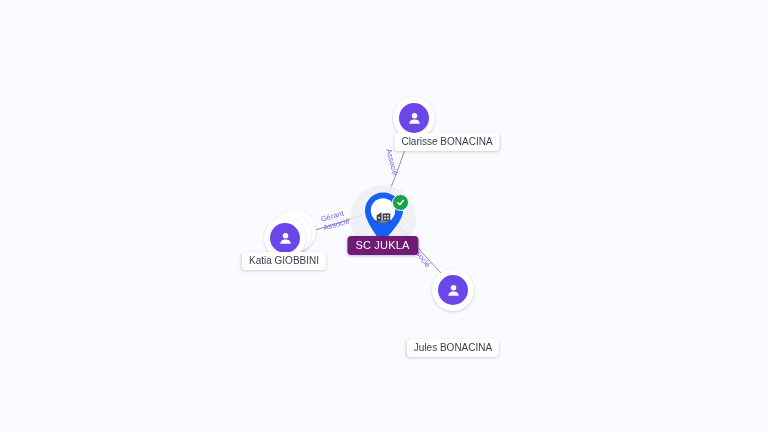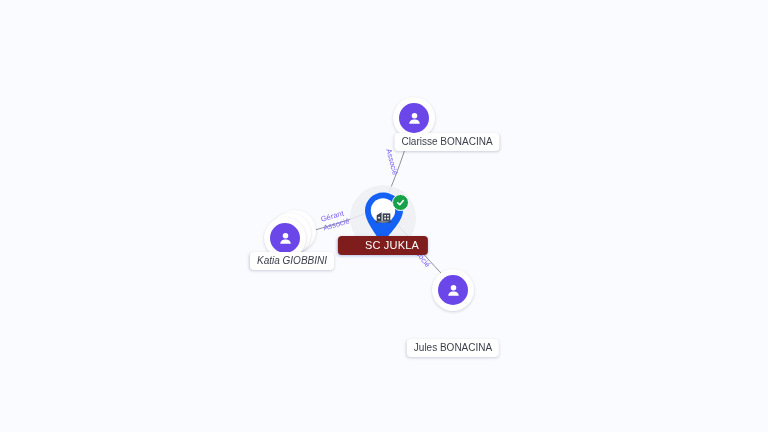--- a/index.html
+++ b/index.html
@@ -144,26 +144,26 @@
     border-radius: 50%;
     background: #17a24a;
     border: 1.5px solid #ffffff;
     display: flex;
     align-items: center;
     justify-content: center;
   }
   .company-pill {
     position: absolute;
     transform: translateX(-50%);
-    background: #7f1d1d;
+    background: #701a75;
     color: #ffffff;
     font-size: 11px;
     font-family: "Liberation Sans", sans-serif;
     font-weight: normal;
-    padding: 3px 9px 4px 27px;
+    padding: 3px 9px 4px 8px;
     border-radius: 4px;
     white-space: nowrap;
     box-shadow: 0 1px 3px rgba(20,60,160,.30);
     line-height: 12px;
     letter-spacing: .2px;
   }
 </style>
 </head>
 <body>
 
@@ -213,21 +213,21 @@
       <div class="stack-c2"></div>
       <div class="avatar-disc"></div>
       <div class="avatar-circle">
         <svg width="17" height="17" viewBox="0 0 24 24" fill="#ffffff">
           <circle cx="12" cy="8.2" r="3.9"></circle>
           <path d="M4.6 19.4c0-4 3.3-6 7.4-6s7.4 2 7.4 6z"></path>
         </svg>
       </div>
     </div>
   </div>
-  <div class="name-pill" style="left:292px; top:252px;font-style:italic;">Katia GIOBBINI</div>
+  <div class="name-pill" style="left:284px; top:252px;">Katia GIOBBINI</div>
 
   <div class="person-node" style="left:453px; top:290px;">
     <div class="avatar-wrap">
       <div class="avatar-disc"></div>
       <div class="avatar-circle">
         <svg width="17" height="17" viewBox="0 0 24 24" fill="#ffffff">
           <circle cx="12" cy="8.2" r="3.9"></circle>
           <path d="M4.6 19.4c0-4 3.3-6 7.4-6s7.4 2 7.4 6z"></path>
         </svg>
       </div>

